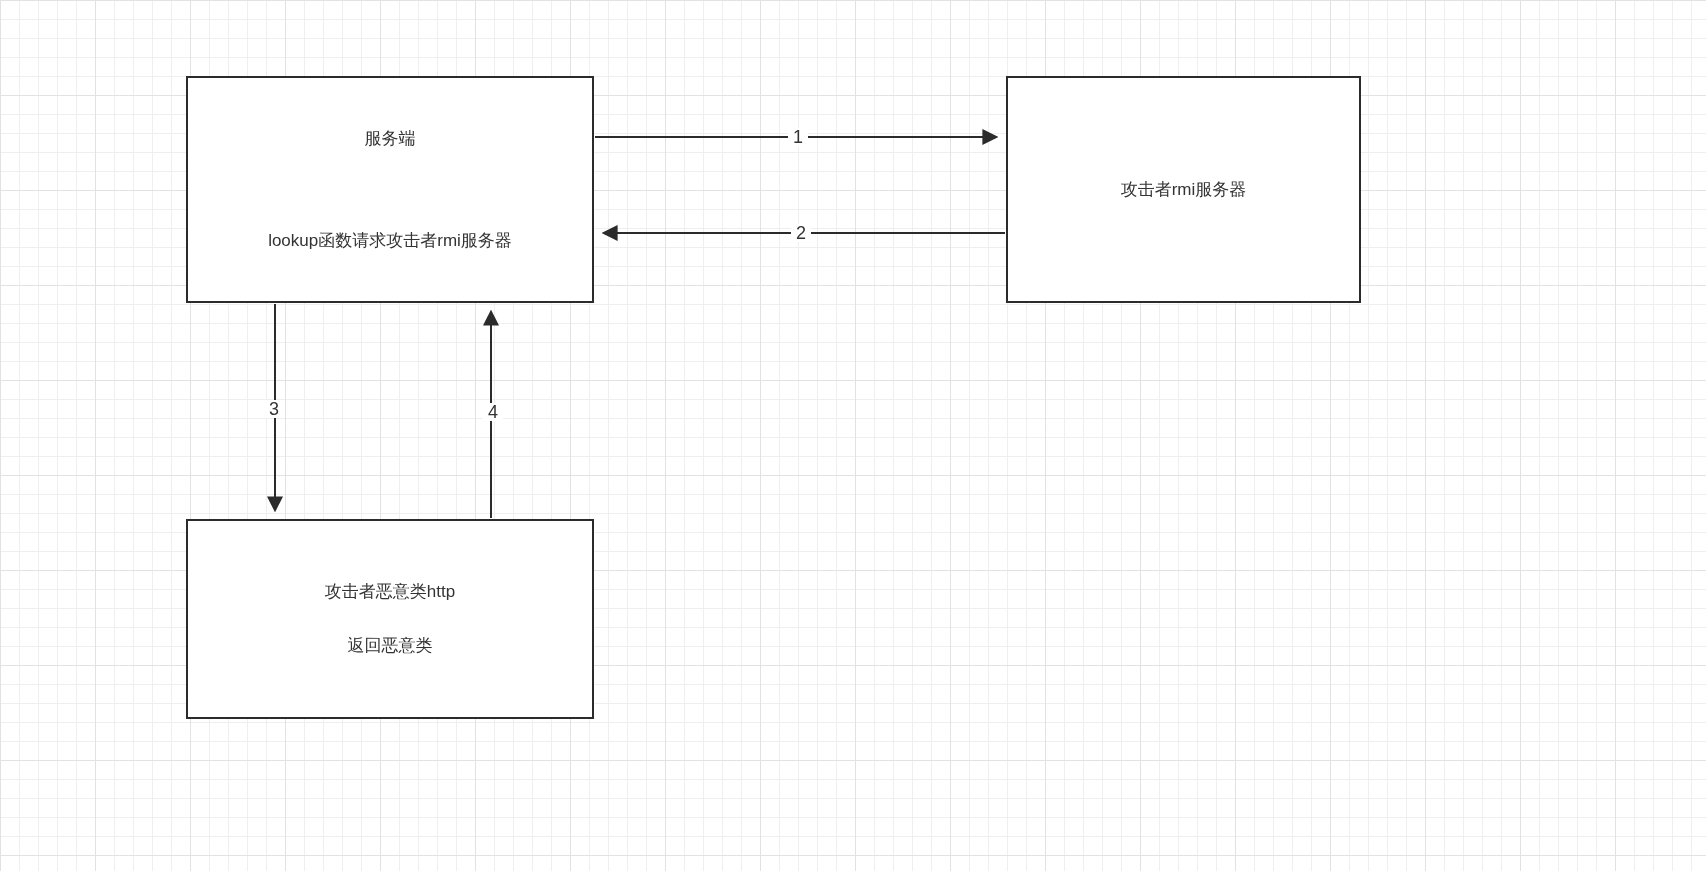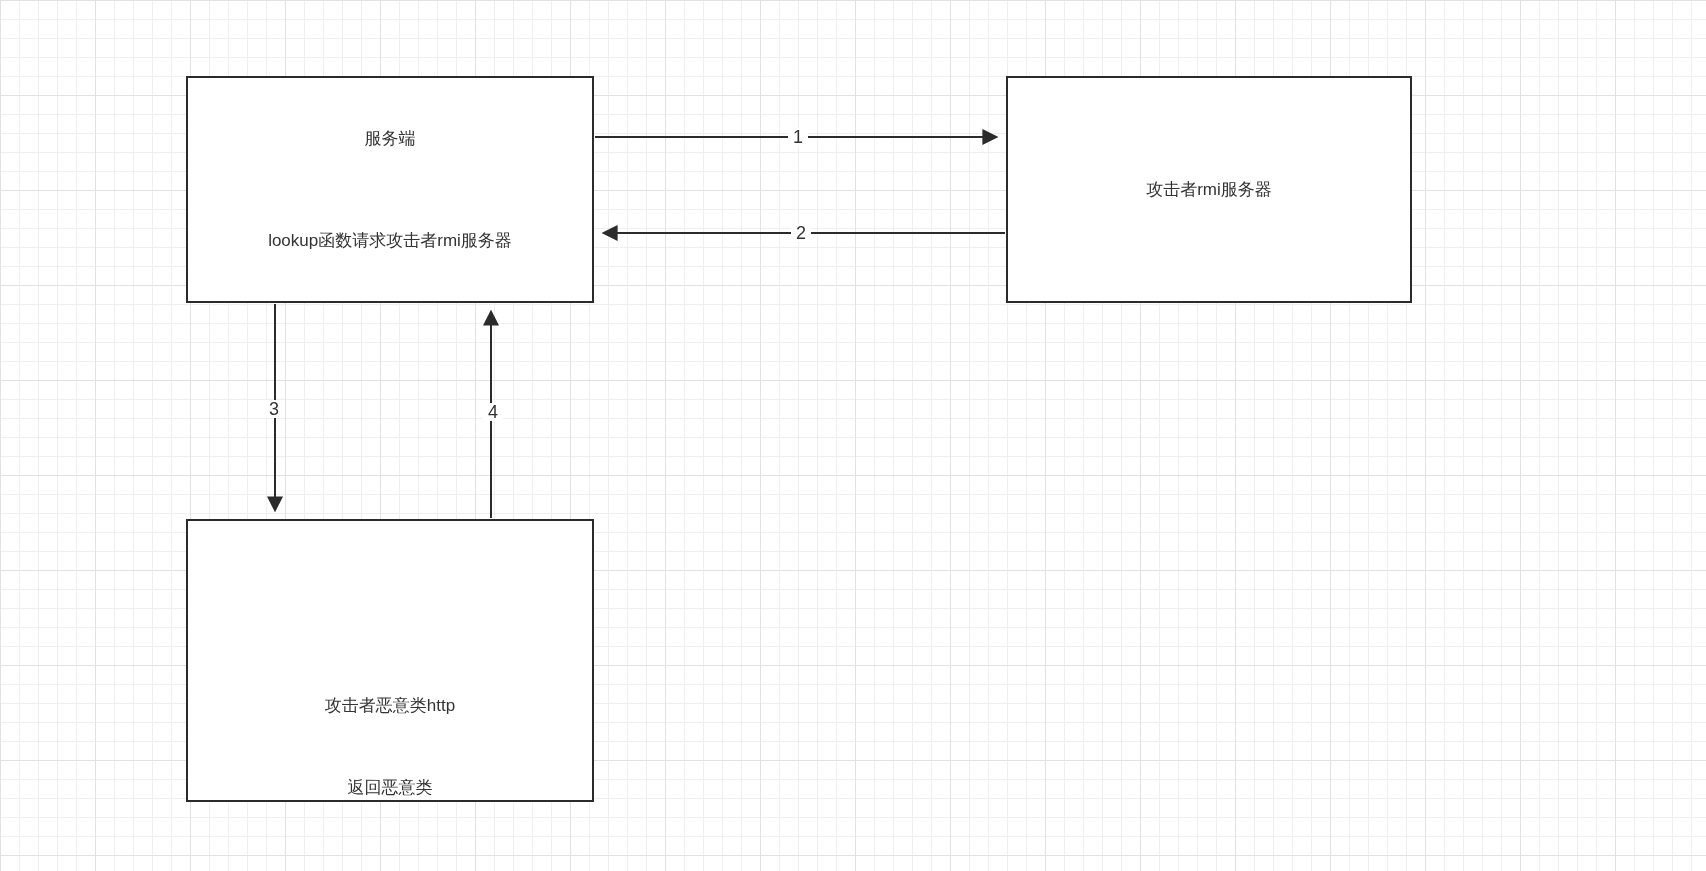--- a/index.html
+++ b/index.html
@@ -52,28 +52,27 @@
   .node .node-title { white-space: nowrap; }
   .node .node-sub   { }
 
   .node-server {
     left: 186px; top: 76px;
     width: 408px; height: 227px;
     gap: 78px;
   }
   .node-rmi {
     left: 1006px; top: 76px;
-    width: 406px; height: 227px;
+    width: 355px; height: 227px;
     gap: 48px;
   }
   .node-http {
     left: 186px; top: 519px;
-    width: 408px; height: 283px;
-    gap: 58px;
-    justify-content: flex-end;
+    width: 408px; height: 200px;
+    gap: 30px;
   }
 
   .edge-label {
     position: absolute;
     transform: translate(-50%, -50%);
     background: #ffffff;
     padding: 0 5px;
     font-size: 18px;
     color: #333333;
     line-height: 1;

